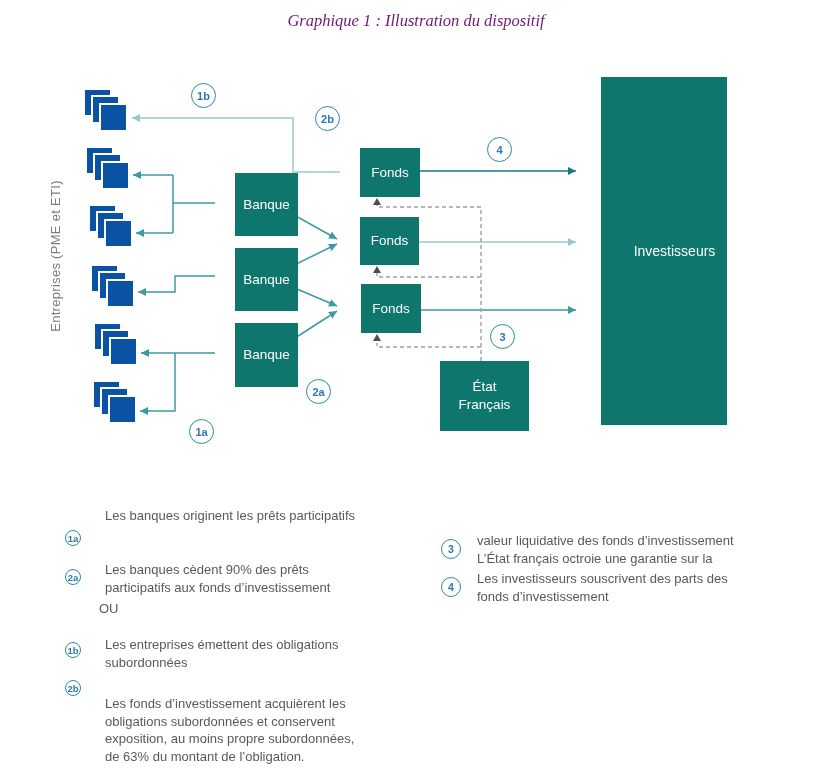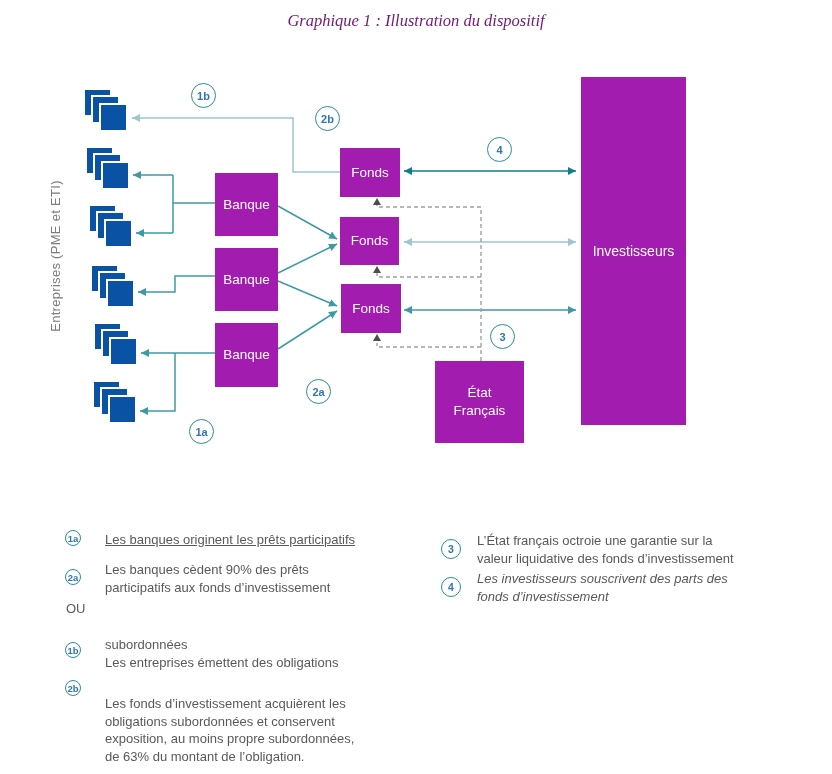--- a/index.html
+++ b/index.html
@@ -1,36 +1,36 @@
 <!DOCTYPE html>
 <html><head>
 <meta charset="utf-8">
 <style>
   html,body { margin:0; padding:0; background:#ffffff; }
   .canvas { position:relative; width:832px; height:774px; font-family:"Liberation Sans",sans-serif; overflow:hidden; background:#fff; }
   .title { position:absolute; top:11px; left:0; width:100%; text-align:center;
            font-family:"Liberation Serif",serif; font-style:italic; font-size:16.5px; color:#701a75; }
   svg.wires { position:absolute; left:0; top:0; }
-  .box { position:absolute; background:#a21caf; color:#ffffff; display:flex; flex-direction:column;
-         align-items:center; justify-content:center; text-align:center; font-size:13.5px; line-height:18px; z-index:2; }
+  .box { position:absolute; background:#0f766e; color:#ffffff; display:flex; flex-direction:column;
+         align-items:center; justify-content:center; text-align:center; font-size:13.5px; line-height:18px; z-index:2;margin-left:20px; }
   .box.inv { font-size:14px; }
   .cluster { position:absolute; width:46px; height:45px; z-index:2; }
   .cluster .sq { position:absolute; width:25px; height:25px; background:#0a53a4; border:2px solid #ffffff; }
   .sq.s1 { left:0; top:0; }
   .sq.s2 { left:8px; top:7px; }
   .sq.s3 { left:16px; top:15px; }
   .badge { position:absolute; background:#ffffff; border:1.5px solid #2a8e98; border-radius:50%;
            color:#2e75b6; font-weight:bold; display:flex; align-items:center; justify-content:center; z-index:3; }
   .badge.dg { width:23px; height:23px; font-size:11px; }
   .badge.lg { width:14px; height:14px; font-size:9.5px; }
   .badge.lgr { width:18px; height:18px; font-size:10.5px; }
   .side-label { position:absolute; left:55px; top:256px; transform:translate(-50%,-50%) rotate(-90deg);
                 color:#7d7d7d; font-size:13px; white-space:nowrap; letter-spacing:0.3px; z-index:2; }
   .legend-text { position:absolute; color:#595959; font-size:13px; line-height:17.5px; white-space:nowrap; }
-  .or { position:absolute; color:#595959; font-size:13px; }
+  .or { position:absolute; color:#595959; font-size:13px;margin-left:33px; }
 </style>
 </head>
 <body>
 
 <div class="canvas">
 
   <div class="title">Graphique 1 : Illustration du dispositif</div>
 
   <svg class="wires" width="832" height="774">
     <defs>
@@ -117,68 +117,68 @@
   <div class="box" style="left:340px;top:148px;width:60px;height:49px;">
       <span>Fonds</span>
     </div>
   <div class="box" style="left:340px;top:217px;width:59px;height:48px;">
       <span>Fonds</span>
     </div>
   <div class="box" style="left:341px;top:284px;width:60px;height:49px;">
       <span>Fonds</span>
     </div>
 
-  <div class="box" style="left:435px;top:361px;width:89px;height:82px;">
+  <div class="box" style="left:420px;top:361px;width:89px;height:70px;">
     <span>État</span>
     <span>Français</span>
   </div>
 
-  <div class="box inv" style="left:581px;top:77px;width:105px;height:348px;">
+  <div class="box inv" style="left:581px;top:77px;width:105px;height:348px;padding-left:21px;">
       <span>Investisseurs</span>
     </div>
 
   <div class="badge dg" style="left:191px;top:83px;">1b</div>
   <div class="badge dg" style="left:315px;top:106px;">2b</div>
   <div class="badge dg" style="left:487px;top:137px;">4</div>
   <div class="badge dg" style="left:490px;top:324px;">3</div>
   <div class="badge dg" style="left:306px;top:379px;">2a</div>
   <div class="badge dg" style="left:189px;top:419px;">1a</div>
 
   <div class="badge lg" style="left:65px;top:530px;">1a</div>
-  <div class="legend-text" style="left:105px;top:531px;text-decoration:underline;">
+  <div class="legend-text" style="left:105px;top:507px;">
     <div>Les banques originent les prêts participatifs</div>
   </div>
 
   <div class="badge lg" style="left:65px;top:569px;">2a</div>
   <div class="legend-text" style="left:105px;top:561px;">
     <div>Les banques cèdent 90% des prêts</div>
     <div>participatifs aux fonds d’investissement</div>
   </div>
 
   <div class="or" style="left:66px;top:601px;">OU</div>
 
   <div class="badge lg" style="left:65px;top:642px;">1b</div>
   <div class="legend-text" style="left:105px;top:636px;">
+    <div>Les entreprises émettent des obligations</div>
     <div>subordonnées</div>
-    <div>Les entreprises émettent des obligations</div>
   </div>
 
   <div class="badge lg" style="left:65px;top:680px;">2b</div>
   <div class="legend-text" style="left:105px;top:695px;">
     <div>Les fonds d’investissement acquièrent les</div>
     <div>obligations subordonnées et conservent</div>
     <div>exposition, au moins propre subordonnées,</div>
     <div>de 63% du montant de l’obligation.</div>
   </div>
 
   <div class="badge lgr" style="left:441px;top:539px;">3</div>
   <div class="legend-text" style="left:477px;top:532px;">
+    <div>valeur liquidative des fonds d’investissement</div>
     <div>L’État français octroie une garantie sur la</div>
-    <div>valeur liquidative des fonds d’investissement</div>
   </div>
 
   <div class="badge lgr" style="left:441px;top:577px;">4</div>
-  <div class="legend-text" style="left:477px;top:570px;font-style:italic;">
+  <div class="legend-text" style="left:477px;top:570px;">
     <div>Les investisseurs souscrivent des parts des</div>
     <div>fonds d’investissement</div>
   </div>
 
 </div>
 
 </body></html>

